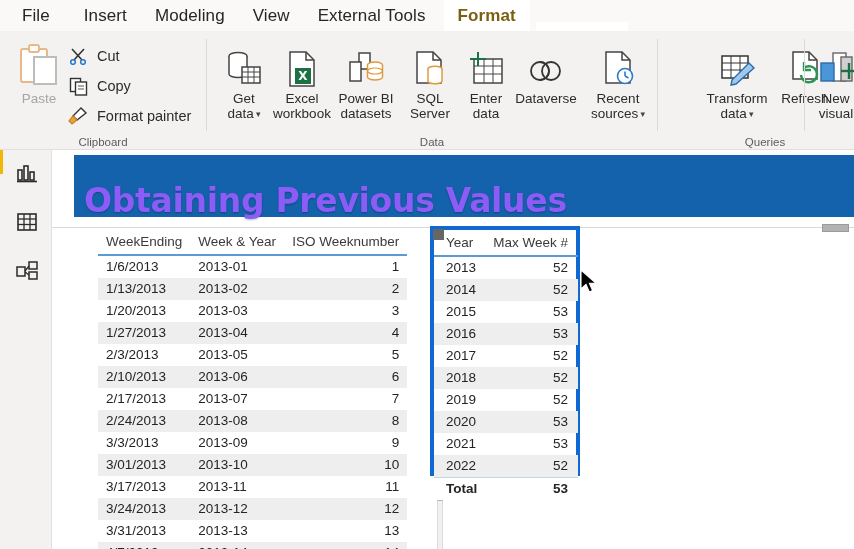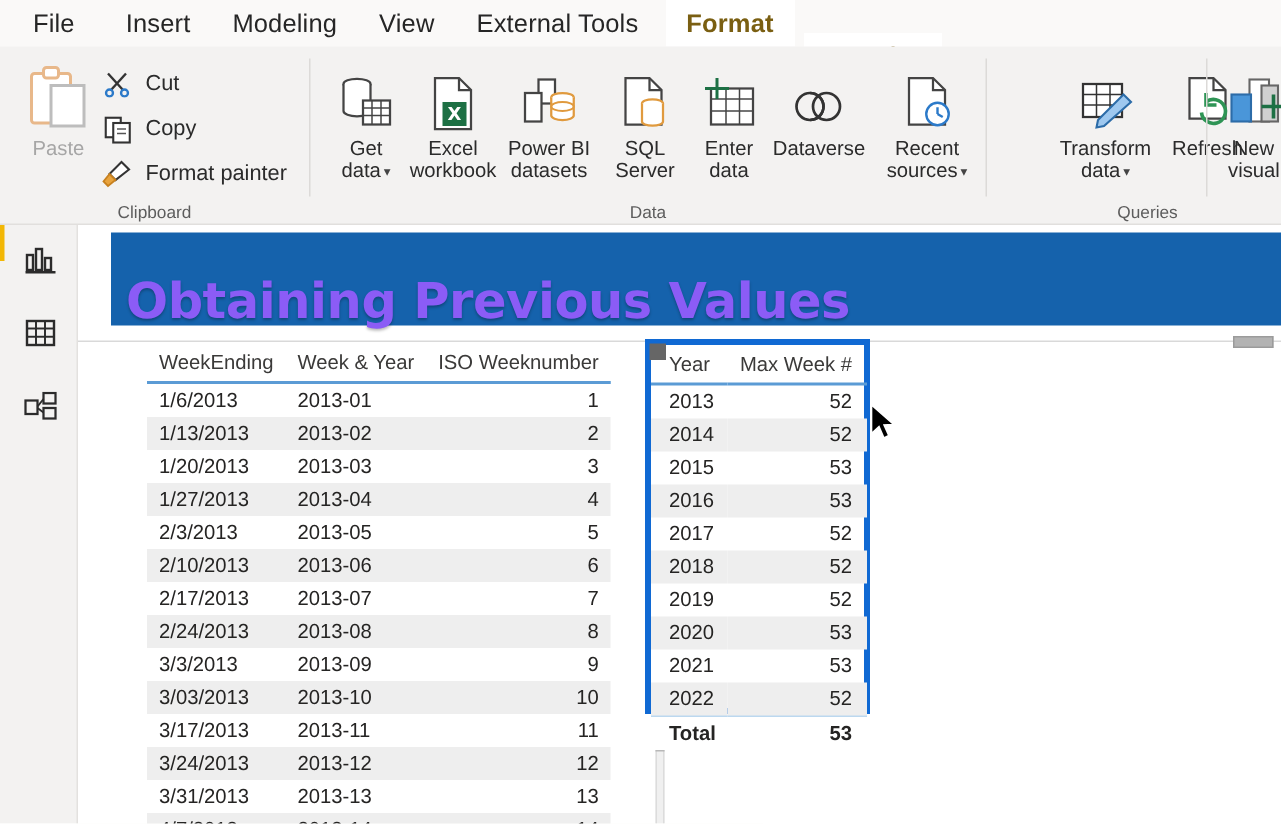--- a/index.html
+++ b/index.html
@@ -489,21 +489,21 @@
             <td>2/24/2013</td>
             <td>2013-08</td>
             <td class="num">8</td>
           </tr>
         <tr>
             <td>3/3/2013</td>
             <td>2013-09</td>
             <td class="num">9</td>
           </tr>
         <tr class="alt">
-            <td>3/03/2013</td>
+            <td>3/01/2013</td>
             <td>2013-10</td>
             <td class="num">10</td>
           </tr>
         <tr>
             <td>3/17/2013</td>
             <td>2013-11</td>
             <td class="num">11</td>
           </tr>
         <tr class="alt">
             <td>3/24/2013</td>

